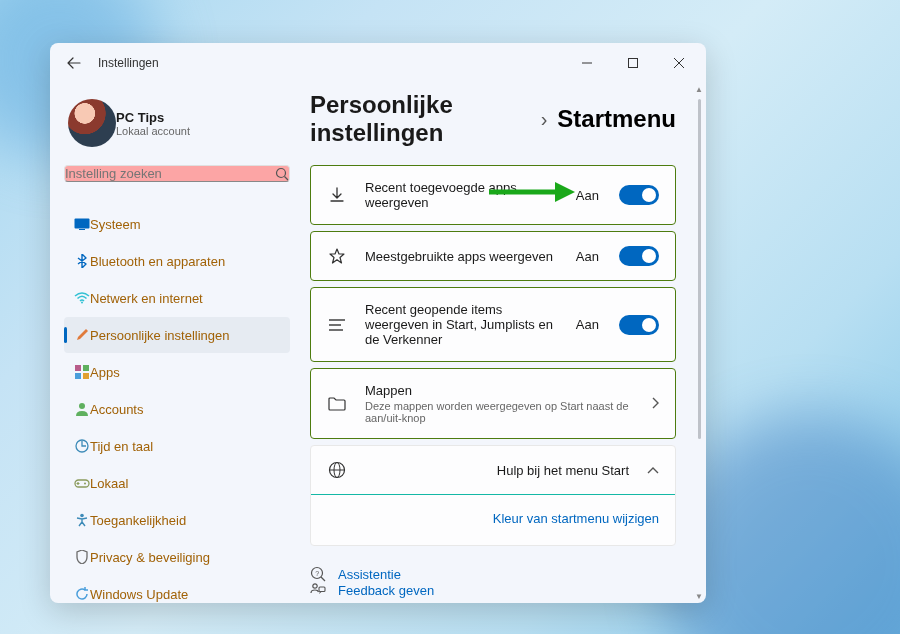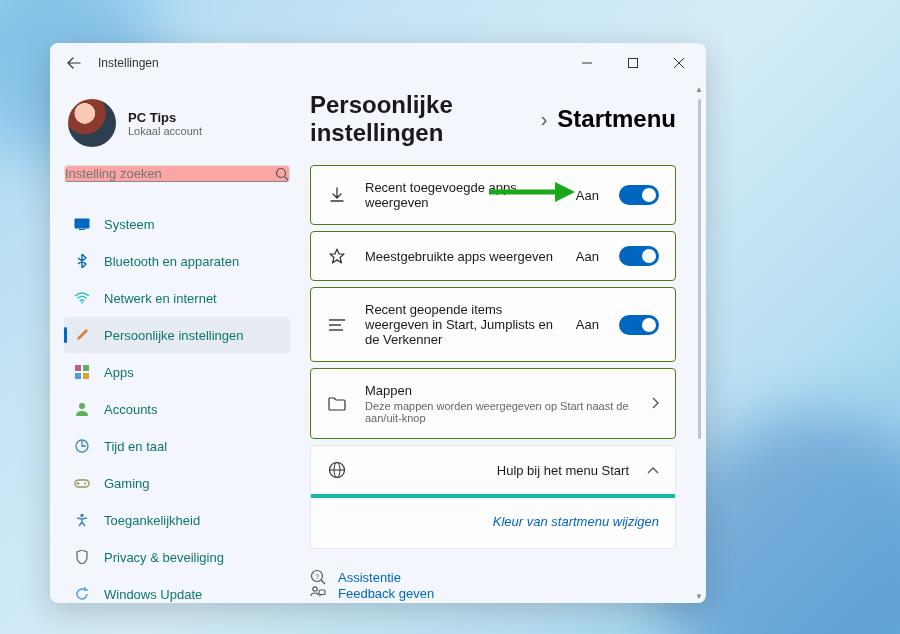--- a/index.html
+++ b/index.html
@@ -26,41 +26,41 @@
 }
 .back-btn { width: 40px; height: 40px; display: flex; align-items: center; justify-content: center; cursor: pointer; }
 .title { font-size: 12px; color: #333; margin-left: 4px; }
 .win-controls { margin-left: auto; display: flex; }
 .win-btn { width: 46px; height: 40px; display: flex; align-items: center; justify-content: center; cursor: pointer; }
 
 .body { flex: 1; display: flex; overflow: hidden; }
 
 .sidebar { width: 250px; padding: 8px 0 8px 14px; display: flex; flex-direction: column; gap: 2px; overflow-y: auto; }
 
-.profile { display: flex; align-items: center; gap: 12px; padding: 8px 4px 16px 4px; }
+.profile { display: flex; align-items: center; padding: 8px 4px 16px 4px; }
 .avatar {
   width: 48px; height: 48px; border-radius: 50%;
   background: radial-gradient(circle at 35% 30%, #f8c9b4 0%, #f8c9b4 22%, #8b3a2e 23%, #8b3a2e 45%, #2d3e50 46%, #2d3e50 100%);
   position: relative;
 }
 .profile-text .name { font-size: 13px; font-weight: 600; color: #1a1a1a; }
 .profile-text .type { font-size: 11px; color: #666; }
 
 .search {
   display: flex; align-items: center;
   background: #fca5a5; border: 1px solid #e0e0e0; border-bottom: 1.5px solid #888;
   border-radius: 4px; height: 32px; padding: 0 0; margin: 0 10px 22px 0;
 }
 .search input { flex: 1; border: none; outline: none; font-size: 13px; background: transparent; }
 
 .nav { display: flex; flex-direction: column; gap: 1px; }
 .nav-item {
-  display: flex; align-items: center; gap: 14px;
+  display: flex; align-items: center; 
   height: 36px; padding: 0 10px; border-radius: 4px;
-  font-size: 13px; color: #0f766e; cursor: pointer; position: relative;
+  font-size: 13px; color: #a16207; cursor: pointer; position: relative;
   margin-right: 10px;
 }
 .nav-item.active { background: #e6ebf2; }
 .nav-item.active::before {
   content: ""; position: absolute; left: 0; top: 10px; bottom: 10px; width: 3px;
   background: #0067c0; border-radius: 2px;
 }
 .nav-icon { width: 16px; height: 16px; display: flex; align-items: center; justify-content: center; flex-shrink: 0; }
 
 .main { flex: 1; padding: 8px 30px 20px 10px; overflow-y: auto; }
@@ -91,21 +91,21 @@
   width: 14px; height: 14px; border-radius: 50%; background: #fff;
 }
 
 .chevron { color: #555; }
 
 .help-card {
   background: #fdfdfe; border: 1px solid #e8e8e8; border-radius: 4px;
   text-align: right;
 }
 .help-head { display: flex; align-items: center; gap: 18px; padding: 14px 16px; cursor: pointer; }
-.help-body { padding: 14px 16px 18px 54px; border-top: 4px solid #14b8a6; font-style: italic; }
+.help-body { padding: 14px 16px 18px 54px; border-top: 1px solid #14b8a6; }
 .help-link { font-size: 13px; color: #0067c0; cursor: pointer; }
 
 .footer-links { margin-top: 20px; display: flex; flex-direction: column; }
 .flink { display: flex; align-items: center; gap: 12px; font-size: 13px; color: #0067c0; cursor: pointer; }
 
 .arrow-annot {
   position: absolute; pointer-events: none;
 }
 
 .scrollbar-track {
@@ -232,21 +232,21 @@
           <span>Tijd en taal</span>
         </div>
         <div class="nav-item">
           <span class="nav-icon">
               <svg width="16" height="12" viewBox="0 0 16 12">
                 <rect x="1" y="3" width="14" height="7" rx="3.5" fill="none" stroke="#8a9a5b" stroke-width="1.3"></rect>
                 <circle cx="11" cy="6.5" r="1" fill="#8a9a5b"></circle>
                 <path d="M4 5 V8 M2.5 6.5 H5.5" stroke="#8a9a5b" stroke-width="1.2"></path>
               </svg>
             </span>
-          <span>Gaming</span>
+          <span>Lokaal</span>
         </div>
         <div class="nav-item">
           <span class="nav-icon">
               <svg width="14" height="14" viewBox="0 0 14 14">
                 <circle cx="7" cy="2.5" r="1.8" fill="#3d8bb8"></circle>
                 <path d="M2 5 L7 6 L12 5 M7 6 V9 L4 13 M7 9 L10 13" stroke="#3d8bb8" stroke-width="1.4" fill="none"></path>
               </svg>
             </span>
           <span>Toegankelijkheid</span>
         </div>

